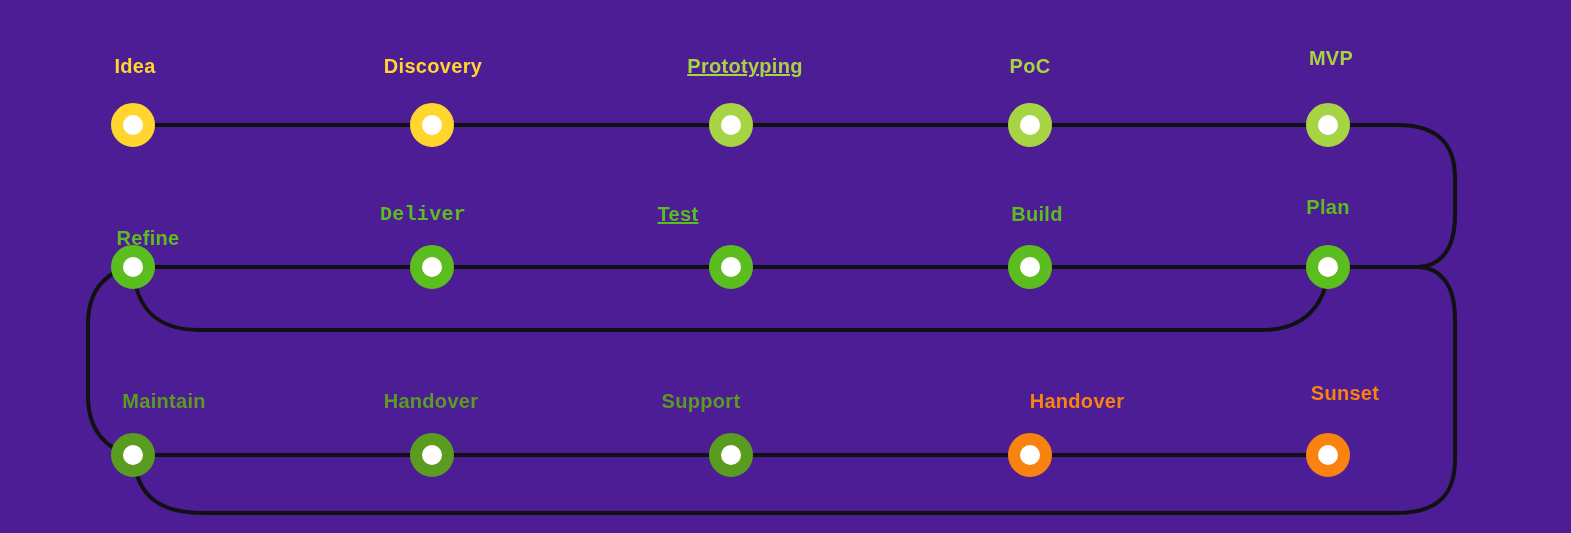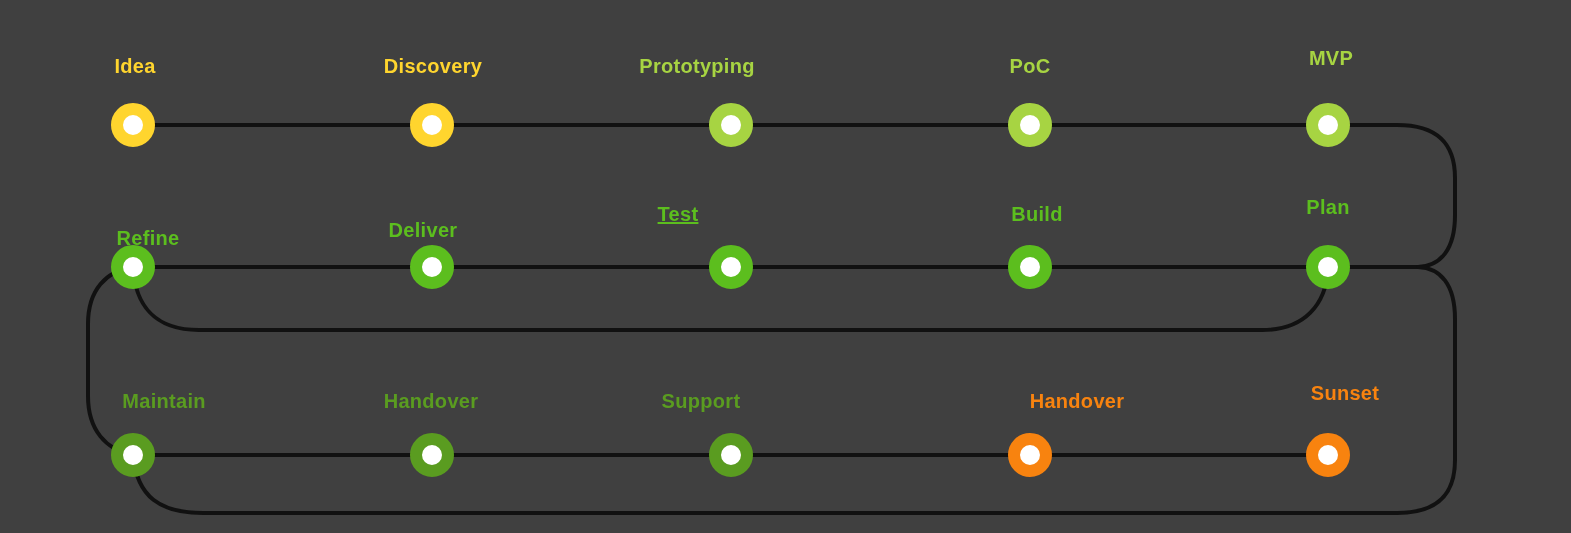--- a/index.html
+++ b/index.html
@@ -41,45 +41,45 @@
     transform: translateX(-50%);
     font-size: 20px;
     font-weight: 700;
     letter-spacing: 0.3px;
     white-space: nowrap;
   }
 </style>
 </head>
 <body>
 
-<div class="canvas" style="background: #404040;">
+<div class="canvas" style="background: #4c1d95;">
 
   <svg class="connectors" viewBox="0 0 1571 533" xmlns="http://www.w3.org/2000/svg">
     <path d="M 133 125 H 1397 C 1438 125 1455 144 1455 178 V 215 C 1455 249 1441 266 1418 267" stroke="#111111"></path>
     <path d="M 1418 267 H 133" stroke="#111111"></path>
     <path d="M 133 267 C 135 303 153 330 199 330 H 1262 C 1305 330 1326 304 1328 269" stroke="#111111"></path>
     <path d="M 133 267 C 106 271 88 290 88 324 V 396 C 88 430 106 450 133 455" stroke="#111111"></path>
     <path d="M 133 455 H 1328" stroke="#111111"></path>
     <path d="M 133 455 C 137 497 160 513 203 513 H 1397 C 1438 513 1455 494 1455 460 V 319 C 1455 285 1441 268 1418 267" stroke="#111111"></path>
   </svg>
 
   <div id="stages">
       <div class="stage-label" style="left: 135px; top: 55px; color: rgb(255, 213, 46);">Idea</div>
       <div class="stage-node" style="left: 133px; top: 125px; border-color: rgb(255, 213, 46);"></div>
       <div class="stage-label" style="left: 433px; top: 55px; color: rgb(255, 213, 46);">Discovery</div>
       <div class="stage-node" style="left: 432px; top: 125px; border-color: rgb(255, 213, 46);"></div>
-      <div class="stage-label" style="left: 697px; top: 55px; color: rgb(167, 212, 66);">Prototyping</div>
+      <div class="stage-label" style="left: 745px; top: 55px; color: rgb(167, 212, 66); text-decoration: underline;">Prototyping</div>
       <div class="stage-node" style="left: 731px; top: 125px; border-color: rgb(167, 212, 66);"></div>
       <div class="stage-label" style="left: 1030px; top: 55px; color: rgb(167, 212, 66);">PoC</div>
       <div class="stage-node" style="left: 1030px; top: 125px; border-color: rgb(167, 212, 66);"></div>
       <div class="stage-label" style="left: 1331px; top: 47px; color: rgb(167, 212, 66);">MVP</div>
       <div class="stage-node" style="left: 1328px; top: 125px; border-color: rgb(167, 212, 66);"></div>
       <div class="stage-label" style="left: 148px; top: 203px; color: rgb(92, 190, 30); margin-top: 24px;">Refine</div>
       <div class="stage-node" style="left: 133px; top: 267px; border-color: rgb(92, 190, 30);"></div>
-      <div class="stage-label" style="left: 423px; top: 219px; color: rgb(92, 190, 30);">Deliver</div>
+      <div class="stage-label" style="left: 423px; top: 203px; color: rgb(92, 190, 30); font-family: Liberation Mono, monospace;">Deliver</div>
       <div class="stage-node" style="left: 432px; top: 267px; border-color: rgb(92, 190, 30);"></div>
       <div class="stage-label" style="left: 678px; top: 203px; color: rgb(92, 190, 30); text-decoration: underline;">Test</div>
       <div class="stage-node" style="left: 731px; top: 267px; border-color: rgb(92, 190, 30);"></div>
       <div class="stage-label" style="left: 1037px; top: 203px; color: rgb(92, 190, 30);">Build</div>
       <div class="stage-node" style="left: 1030px; top: 267px; border-color: rgb(92, 190, 30);"></div>
       <div class="stage-label" style="left: 1328px; top: 196px; color: rgb(92, 190, 30);">Plan</div>
       <div class="stage-node" style="left: 1328px; top: 267px; border-color: rgb(92, 190, 30);"></div>
       <div class="stage-label" style="left: 164px; top: 390px; color: rgb(90, 156, 32);">Maintain</div>
       <div class="stage-node" style="left: 133px; top: 455px; border-color: rgb(90, 156, 32);"></div>
       <div class="stage-label" style="left: 431px; top: 390px; color: rgb(90, 156, 32);">Handover</div>

